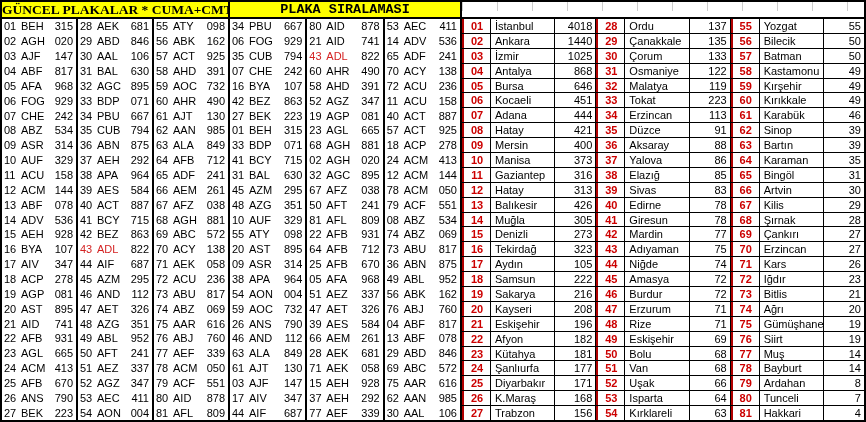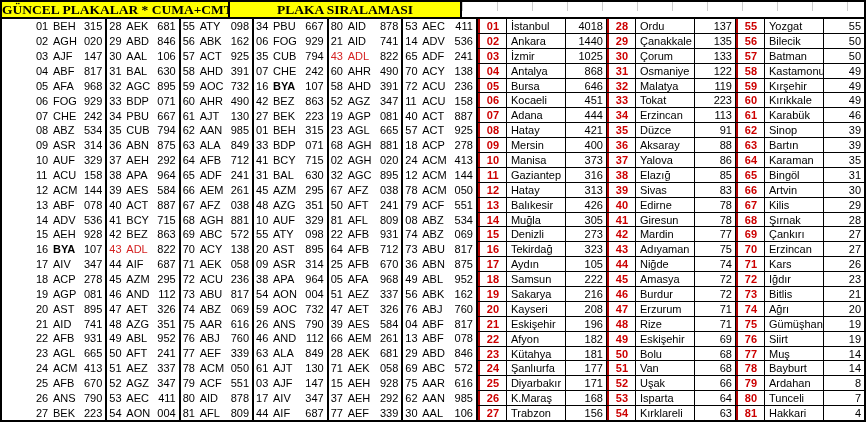--- a/index.html
+++ b/index.html
@@ -20,40 +20,40 @@
   }
   
   .header-row{height:15px;display:flex;flex:none;border-bottom:2px solid var(--grid);}
   .hdr-cell{
     background:var(--hdr-bg);
     font-family:"Liberation Serif","DejaVu Serif",serif;
     font-weight:bold;font-size:13.5px;line-height:15px;
     text-align:center;white-space:nowrap;overflow:hidden;
   }
   .hdr-left{width:226px;border-right:2px solid var(--grid);}
-  .hdr-mid{width:230px;border-right:2px solid var(--grid);}
+  .hdr-mid{width:230px;border-right:2px solid var(--grid);font-family:Liberation Mono, monospace;}
   .hdr-rest{
     flex:1;background:#fff;
     background-image:repeating-linear-gradient(to right,#cccccc 0 1px,transparent 1px 35px);
     background-size:100% 60%;background-repeat:no-repeat;background-position:top left;
   }
   
-  .body-row{flex:1;display:flex;min-height:0;padding-left:32px;}
+  .body-row{flex:1;display:flex;min-height:0;}
   .sec{display:flex;}
   .sec-left{width:226px;border-right:2px solid var(--grid);}
   .sec-mid{width:230px;border-right:2px solid var(--grid);}
   .sec-city{flex:1;}
   
   .pcol{flex:1;display:flex;flex-direction:column;min-width:0;}
   .pcol:not(:last-child){border-right:2px solid var(--grid);}
   .prow{flex:1;display:flex;align-items:center;padding:0 3px 0 2px;white-space:nowrap;overflow:hidden;}
   .pno{width:17px;flex:none;}
   .pcode{width:28px;flex:none;}
   .pval{margin-left:auto;}
-  .prow.is-bold .pcode{font-weight:bold;}
+  .prow.is-bold .pcode{font-weight:normal;}
   .prow.is-red .pno,.prow.is-red .pcode{color:var(--red-text);}
   
   .ccol{flex:1;display:flex;flex-direction:column;min-width:0;}
   .ccol:not(:last-child){border-right:1px solid var(--grid);}
   .crow{flex:1;display:flex;min-height:0;}
   .crow:not(:last-child){border-bottom:1px solid var(--grid);}
   .cnum{
     width:26px;flex:none;display:flex;align-items:center;justify-content:center;
     color:var(--city-no);font-weight:bold;
     border-left:2px solid var(--red-border);border-right:1px solid var(--grid);

